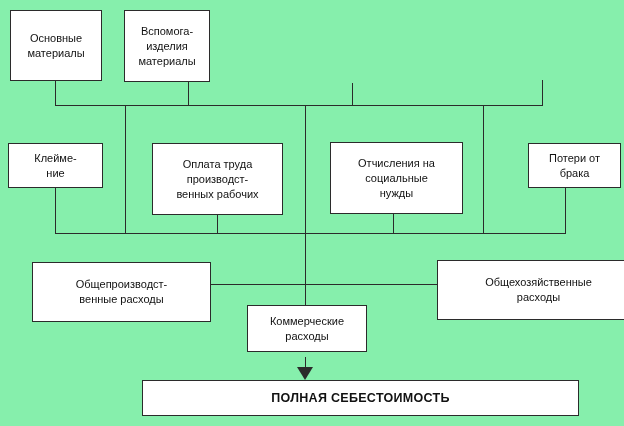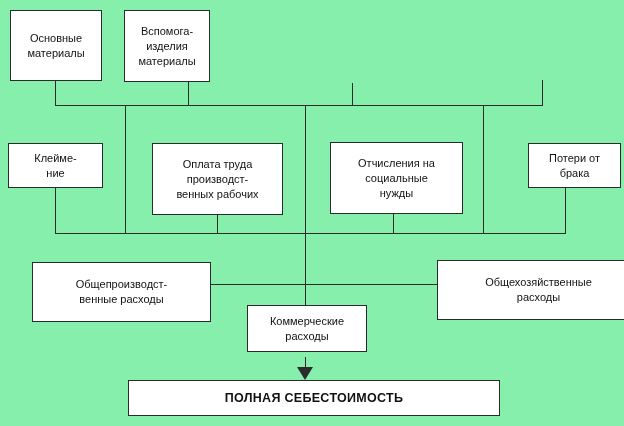--- a/index.html
+++ b/index.html
@@ -80,21 +80,21 @@
 брака</div>
 
   <div class="node" style="left:32px; top:262px; width:179px; height:60px;">Общепроизводст-
 венные расходы</div>
   <div class="node" style="left:437px; top:260px; width:203px; height:60px;">Общехозяйственные
 расходы</div>
 
   <div class="node" style="left:247px; top:305px; width:120px; height:47px;">Коммерческие
 расходы</div>
 
-  <div class="node total" style="left:128px; top:380px; width:372px; height:36px;">ПОЛНАЯ СЕБЕСТОИМОСТЬ</div>
+  <div class="node total" style="left:142px; top:380px; width:437px; height:36px;">ПОЛНАЯ СЕБЕСТОИМОСТЬ</div>
 
   <div class="vline" style="left:55px; top:81px; height:24px;"></div>
   <div class="vline" style="left:188px; top:82px; height:23px;"></div>
   <div class="vline" style="left:352px; top:83px; height:22px;"></div>
   <div class="vline" style="left:542px; top:80px; height:25px;"></div>
 
   <div class="hline" style="left:55px; top:105px; width:488px;"></div>
 
   <div class="vline" style="left:125px; top:105px; height:128px;"></div>
   <div class="vline" style="left:305px; top:105px; height:205px;"></div>

